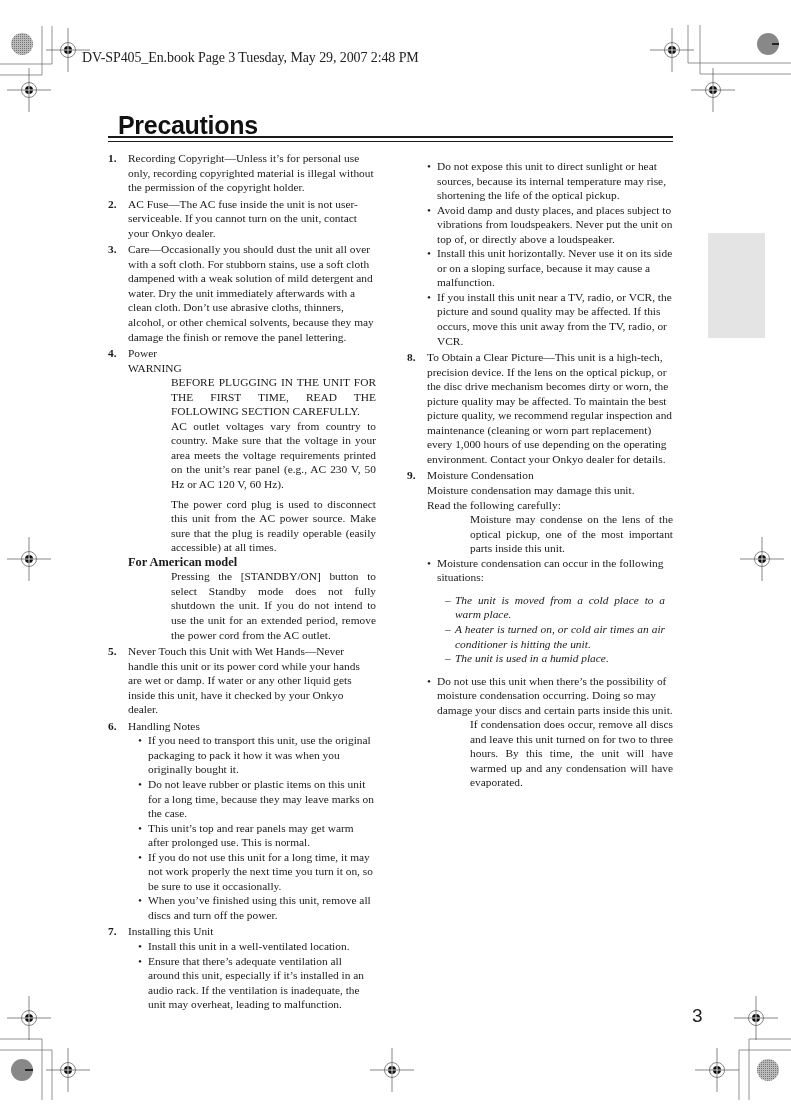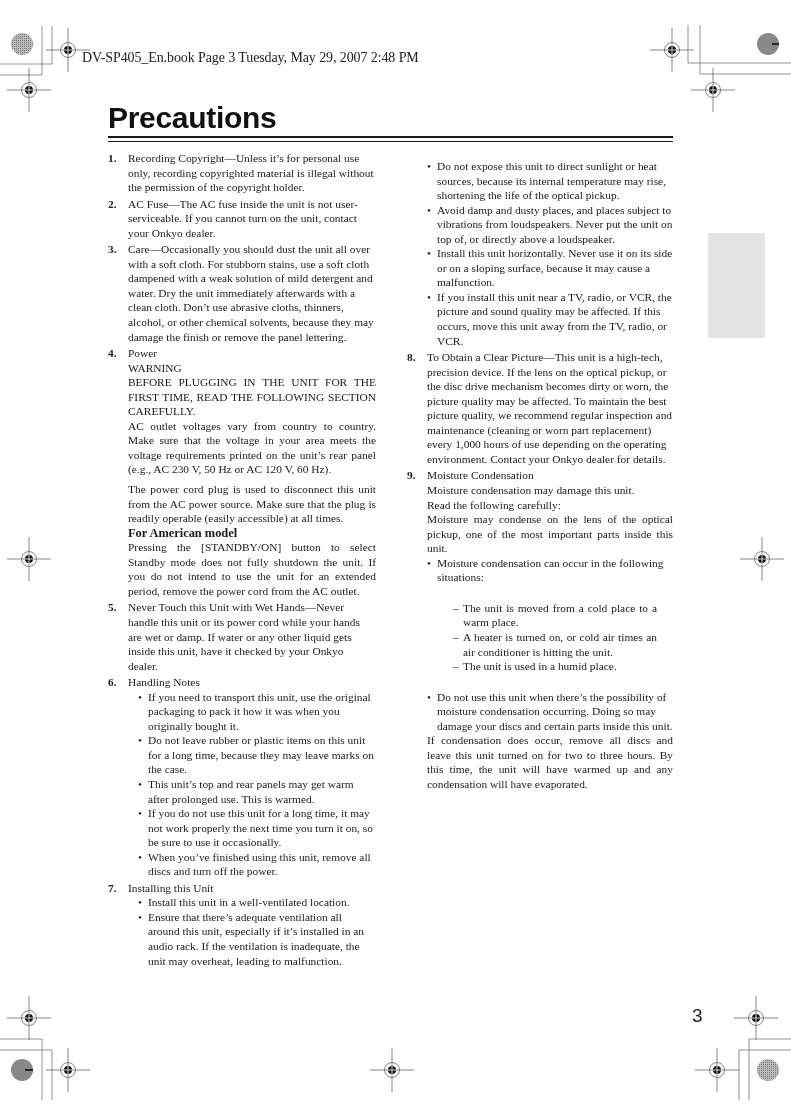--- a/index.html
+++ b/index.html
@@ -1,37 +1,37 @@
 <!DOCTYPE html>
 <html><head>
 <meta charset="utf-8">
 <style>
   html, body { margin: 0; padding: 0; background: #ffffff; }
   body { width: 791px; height: 1119px; position: relative; overflow: hidden;
          font-family: "Liberation Serif", "DejaVu Serif", serif; color: #1a1a1a; }
   .abs { position: absolute; }
   .slug { left: 82px; top: 50px; font-size: 14px; letter-spacing: -0.1px; color: #222; white-space: nowrap; }
-  .page-title { left: 108px; top: 103px; margin: 0; font-family: "Liberation Sans", "DejaVu Sans", sans-serif;
-                font-weight: bold; font-size: 30px; letter-spacing: -0.3px; color: #111; line-height: 1; }
+  .page-title { left: 108px; top: 103px; margin: 10px; font-family: "Liberation Sans", "DejaVu Sans", sans-serif;
+                font-weight: bold; font-size: 25px; letter-spacing: -0.3px; color: #111; line-height: 1; }
   .rule { left: 108px; top: 136px; width: 565px; height: 0; border-top: 2.5px solid #1a1a1a; }
   .rule2 { left: 108px; top: 140.5px; width: 565px; height: 0; border-top: 0.8px solid #1a1a1a; }
   .tab { left: 708px; top: 233px; width: 57px; height: 105px; background: #e4e4e4; }
   .col { font-size: 11.4px; line-height: 14.55px; }
   .col-left { left: 108px; top: 151px; width: 268px; }
   .col-right { left: 407px; top: 159px; width: 266px; }
   .item { position: relative; padding-left: 20px; margin-bottom: 2px; }
   .num { position: absolute; left: 0; top: 0; font-weight: bold; }
   .b { font-weight: normal; }
-  .just { text-align: justify; }
+  .just { text-align: justify; margin-left: 43px; }
   .gap { margin-top: 5px; }
   .sub-head { font-weight: bold; font-size: 12.4px; }
   ul.bul { list-style: none; margin: 0; padding: 0 0 0 10px; }
   ul.bul li { position: relative; padding-left: 10px; }
   ul.bul li::before { content: "\2022"; position: absolute; left: 0; top: 0; }
-  ul.dash { list-style: none; margin: 16px; padding: 0 0 0 10px; }
+  ul.dash { list-style: none; margin: 8px; padding: 0 0 0 10px; font-style: italic; }
   ul.dash li { position: relative; padding-left: 10px; text-align: justify; }
   ul.dash li::before { content: "\2013"; position: absolute; left: 0; top: 0; }
   .page-num { left: 692px; top: 1005px; font-family: "Liberation Sans", "DejaVu Sans", sans-serif;
               font-size: 19px; color: #222; }
   svg.mark { position: absolute; overflow: visible; }
 </style>
 </head>
 <body>
 
 <svg width="0" height="0" style="position:absolute">
@@ -147,21 +147,21 @@
     <span class="num">5.</span>
     <span class="b">Never Touch this Unit with Wet Hands</span><span>—Never handle this unit or its power cord while your hands are wet or damp. If water or any other liquid gets inside this unit, have it checked by your Onkyo dealer.</span>
   </div>
 
   <div class="item">
     <span class="num">6.</span>
     <div class="b">Handling Notes</div>
     <ul class="bul">
       <li>If you need to transport this unit, use the original packaging to pack it how it was when you originally bought it.</li>
       <li>Do not leave rubber or plastic items on this unit for a long time, because they may leave marks on the case.</li>
-      <li>This unit’s top and rear panels may get warm after prolonged use. This is warmed.</li>
+      <li>This unit’s top and rear panels may get warm after prolonged use. This is normal.</li>
       <li>If you do not use this unit for a long time, it may not work properly the next time you turn it on, so be sure to use it occasionally.</li>
       <li>When you’ve finished using this unit, remove all discs and turn off the power.</li>
     </ul>
   </div>
 
   <div class="item">
     <span class="num">7.</span>
     <div class="b">Installing this Unit</div>
     <ul class="bul">
       <li>Install this unit in a well-ventilated location.</li>

